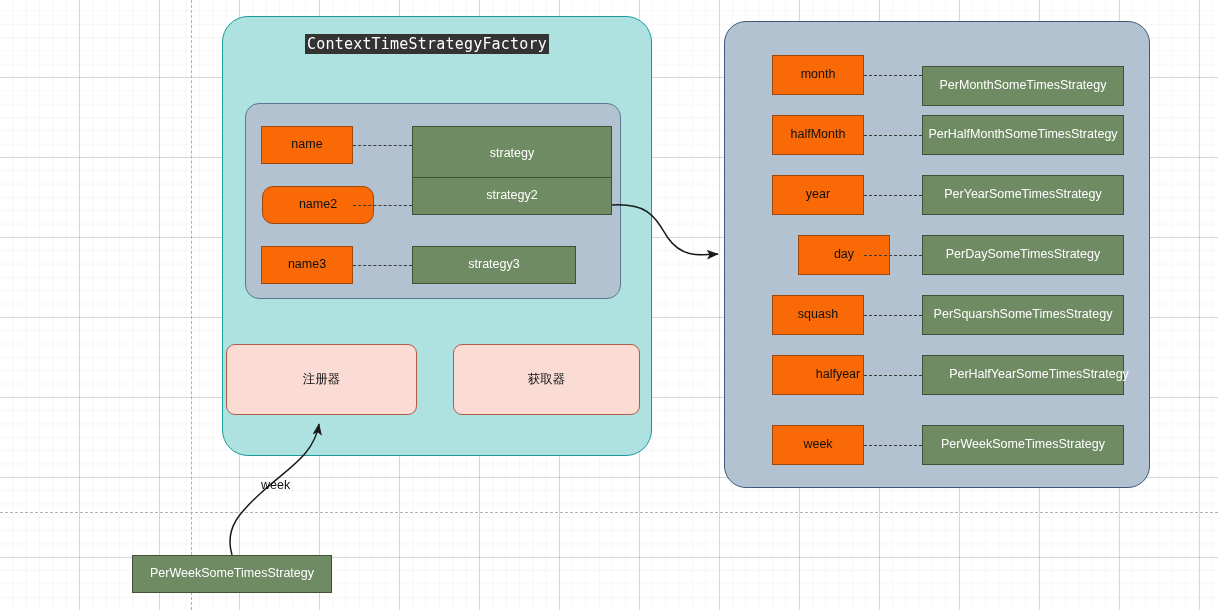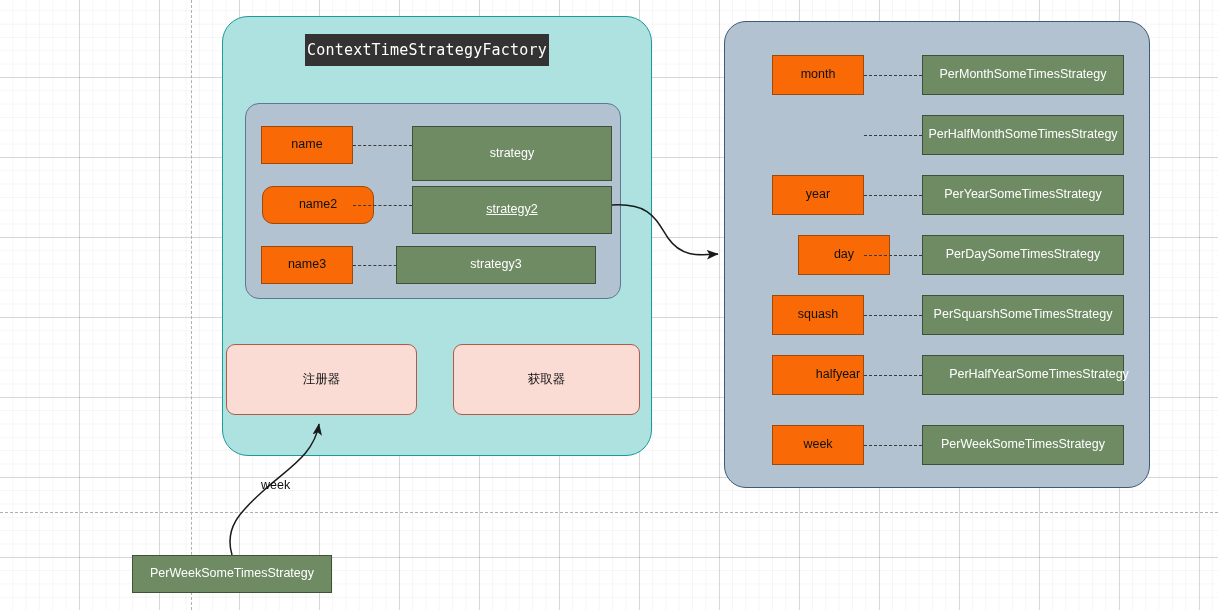--- a/index.html
+++ b/index.html
@@ -66,21 +66,21 @@
     box-sizing: border-box;
   }
 
   .title-chip {
     position: absolute;
     background: #333333;
     color: #ffffff;
     font-family: "DejaVu Sans Mono", "Liberation Mono", monospace;
     font-size: 15px;
     letter-spacing: 0.2px;
-    padding: 7px 2px;
+    padding: 1px 2px;
     white-space: nowrap;
     line-height: 18px;
   }
 
   
   .node {
     position: absolute;
     box-sizing: border-box;
     display: flex;
     align-items: center;
@@ -150,49 +150,52 @@
   </div>
   <div class="dash-link" style="left:353px; top:145px; width:59px;"></div>
   <div class="node node-green" style="left:412px; top:126px; width:200px; height:55px;">
     <span>strategy</span>
   </div>
 
   <div class="node node-orange" style="left:262px; top:186px; width:112px; height:38px;border-radius:11px;">
     <span>name2</span>
   </div>
   <div class="dash-link" style="left:353px; top:205px; width:59px;"></div>
-  <div class="node node-green" style="left:412px; top:186px; width:200px; height:48px;text-decoration:underline;">
+  <div class="node node-green" style="left:412px; top:177px; width:200px; height:38px;">
     <span>strategy2</span>
   </div>
 
   <div class="node node-orange" style="left:261px; top:246px; width:92px; height:38px;">
     <span>name3</span>
   </div>
   <div class="dash-link" style="left:353px; top:265px; width:59px;"></div>
-  <div class="node node-green" style="left:396px; top:246px; width:200px; height:38px;">
+  <div class="node node-green" style="left:412px; top:246px; width:164px; height:38px;">
     <span>strategy3</span>
   </div>
 
   <div class="node node-pink" style="left:226px; top:344px; width:191px; height:71px;">
     <span>注册器</span>
   </div>
   <div class="node node-pink" style="left:453px; top:344px; width:187px; height:71px;">
     <span>获取器</span>
   </div>
 
   <div class="panel-gray" style="left:724px; top:21px; width:426px; height:467px;"></div>
 
   <div class="node node-orange" style="left:772px; top:55px; width:92px; height:40px;">
     <span>month</span>
   </div>
   <div class="dash-link" style="left:864px; top:75px; width:58px;"></div>
-  <div class="node node-green" style="left:922px; top:55px; width:202px; height:40px;">
+  <div class="node node-green" style="left:922px; top:66px; width:202px; height:40px;">
     <span>PerMonthSomeTimesStrategy</span>
   </div>
 
+  <div class="node node-orange" style="left:772px; top:115px; width:92px; height:40px;">
+    <span>halfMonth</span>
+  </div>
   <div class="dash-link" style="left:864px; top:135px; width:58px;"></div>
   <div class="node node-green" style="left:922px; top:115px; width:202px; height:40px;">
     <span>PerHalfMonthSomeTimesStrategy</span>
   </div>
 
   <div class="node node-orange" style="left:772px; top:175px; width:92px; height:40px;">
     <span>year</span>
   </div>
   <div class="dash-link" style="left:864px; top:195px; width:58px;"></div>
   <div class="node node-green" style="left:922px; top:175px; width:202px; height:40px;">

